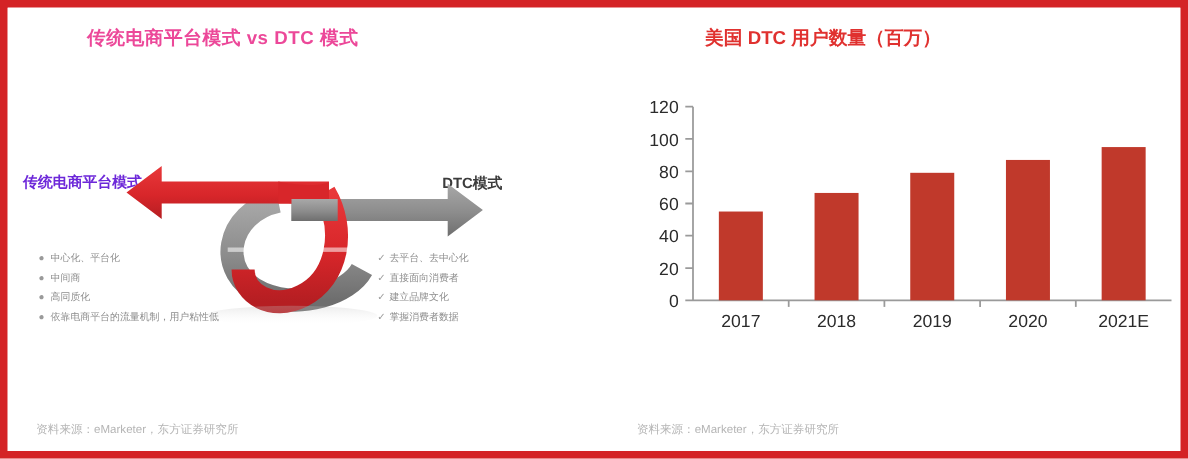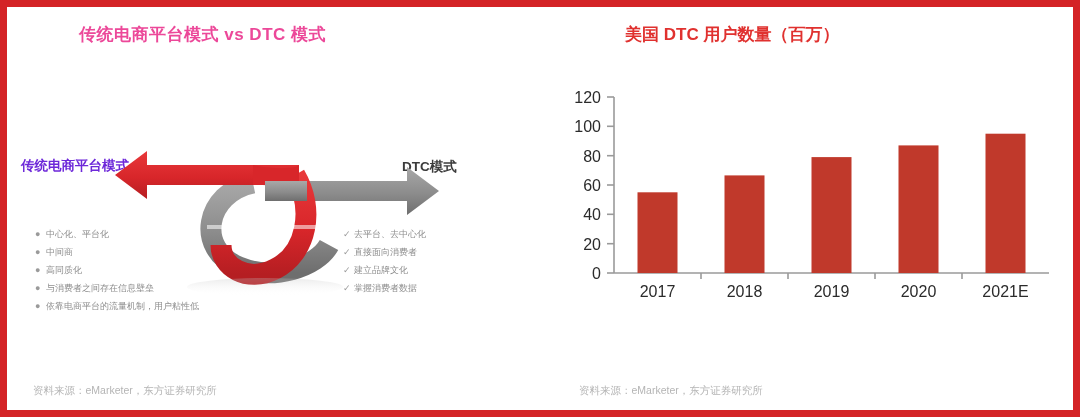--- a/index.html
+++ b/index.html
@@ -40,21 +40,21 @@
 
   #diagram{position:absolute;left:0;top:120px;width:548px;height:180px;}
 
   .bullets{position:absolute;font-size:9px;color:#8e8e8e;line-height:18px;}
   #bullets-left{left:28px;top:218px;}
   #bullets-right{left:336px;top:218px;}
   .bullets div{white-space:nowrap;}
   .bullets .mk{display:inline-block;width:11px;color:#9a9a9a;}
 
   
-  #right-panel{position:absolute;left:532px;top:0;width:525px;height:403px;}
+  #right-panel{position:absolute;left:548px;top:0;width:525px;height:403px;}
   #chart-title{
     position:absolute;left:86px;top:16px;
     font-size:17px;font-weight:bold;color:#E0312F;white-space:nowrap;
   }
   #chart-area{position:absolute;left:0;top:62px;width:525px;height:230px;}
   #legend{
     position:absolute;left:0;right:0;top:308px;
     text-align:center;
   }
   #legend-inner{display:inline-block;white-space:nowrap;}
@@ -128,21 +128,20 @@
 
         <rect x="200" y="98" width="140" height="4" fill="#ffffff" opacity=".55"></rect>
 
         <ellipse cx="258" cy="160" rx="78" ry="9" fill="url(#refl)"></ellipse>
       </svg>
 
       <div class="bullets" id="bullets-left">
         <div><span class="mk">●</span><span>中心化、平台化</span></div>
         <div><span class="mk">●</span><span>中间商</span></div>
         <div><span class="mk">●</span><span>高同质化</span></div>
-        <div><span class="mk">●</span><span>与消费者之间存在信息壁垒</span></div>
         <div><span class="mk">●</span><span>依靠电商平台的流量机制，用户粘性低</span></div>
       </div>
 
       <div class="bullets" id="bullets-right">
         <div><span class="mk">✓</span><span>去平台、去中心化</span></div>
         <div><span class="mk">✓</span><span>直接面向消费者</span></div>
         <div><span class="mk">✓</span><span>建立品牌文化</span></div>
         <div><span class="mk">✓</span><span>掌握消费者数据</span></div>
       </div>
     </div>

